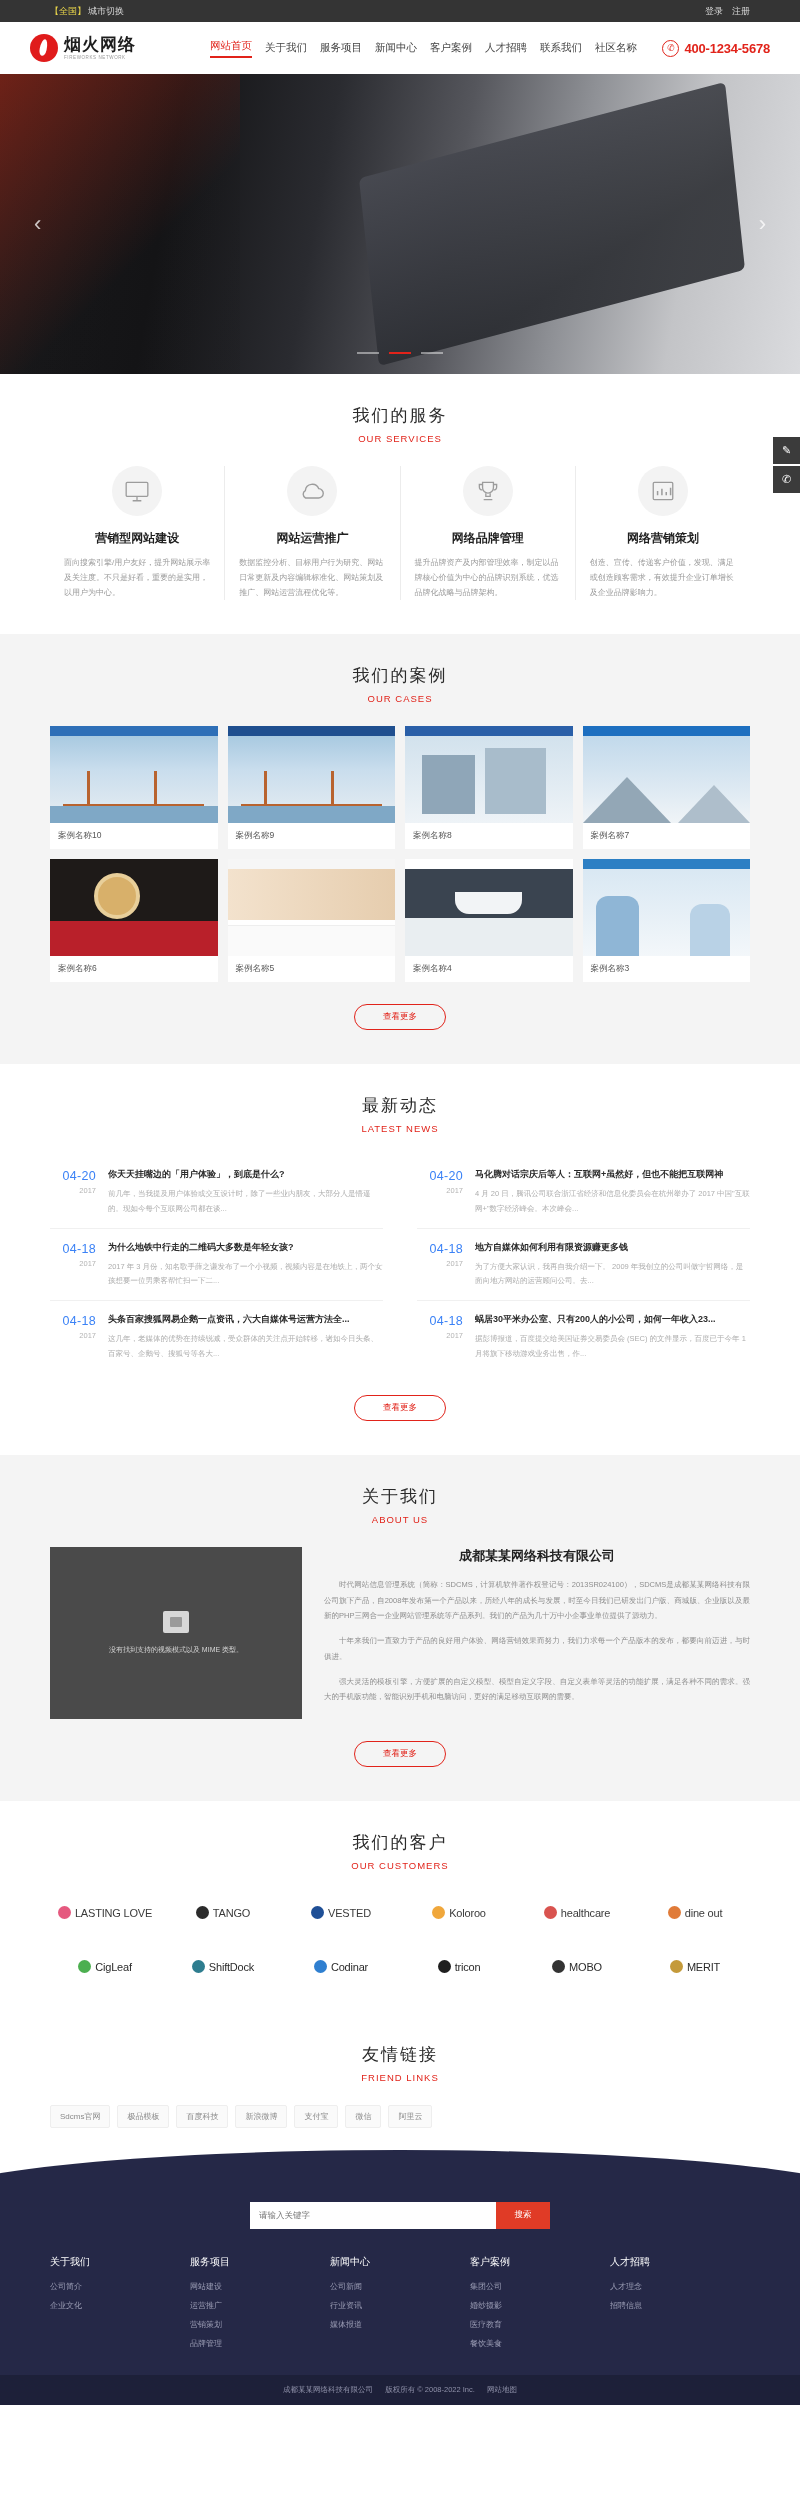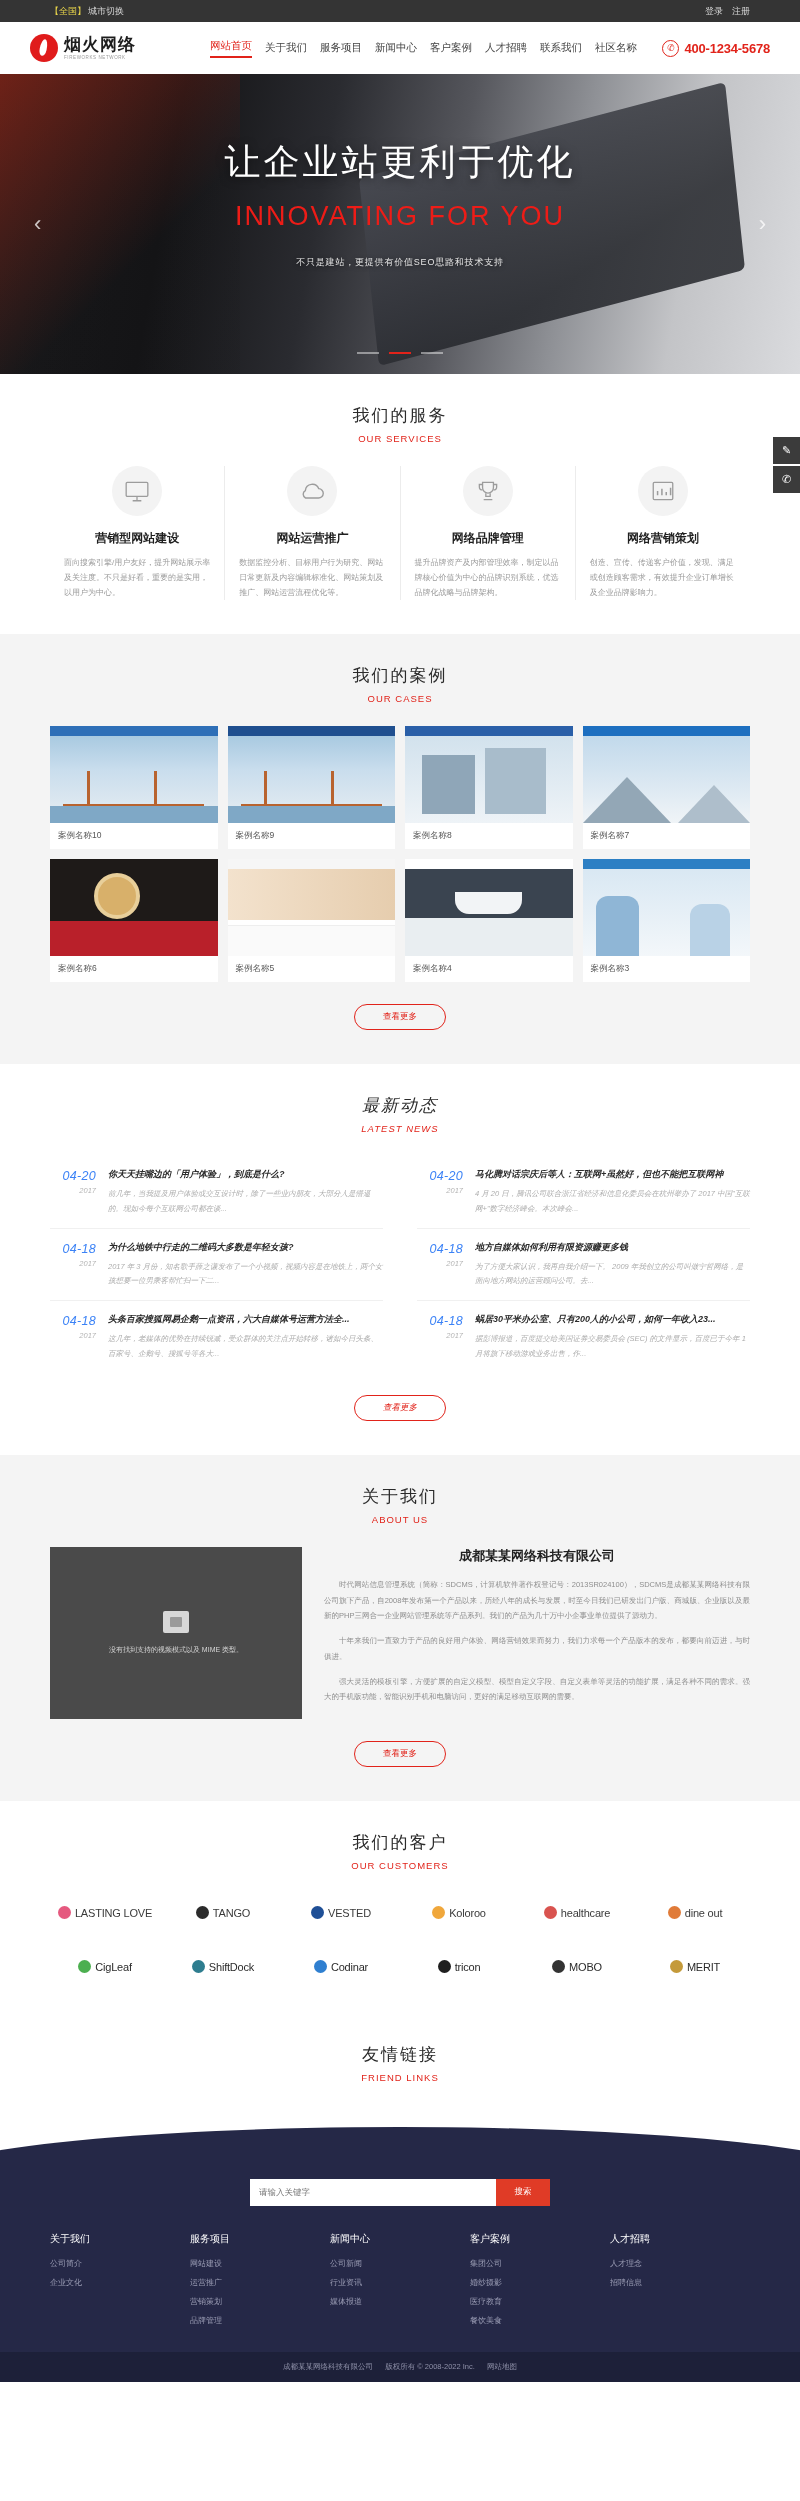--- a/index.html
+++ b/index.html
@@ -114,21 +114,21 @@
     display: block; width: 92px; margin: 22px auto 0; text-align: center;
     font-size: 8.5px; color: #e1231a; border: 1px solid #e1231a;
     border-radius: 13px; padding: 6px 0; cursor: pointer; background: transparent;
   }
 
   
   .tn { position: absolute; inset: 0; }
   .tn-bar { position: absolute; left: 0; right: 0; top: 0; height: 10px; }
 
   
-  .news { background: #fff; padding-bottom: 34px; font-style: italic; }
+  .news { background: #fff; padding-bottom: 34px; }
   .news-cols { display: flex; gap: 34px; }
   .news-col { flex: 1; }
   .news-item { display: flex; gap: 12px; padding: 12px 0; border-bottom: 1px solid #f0f0f0; }
   .news-item:last-child { border-bottom: none; }
   .n-date { width: 46px; flex: 0 0 46px; text-align: right; padding-top: 1px; }
   .n-md { font-size: 12.5px; color: #3b82f6; letter-spacing: .3px; }
   .n-yr { font-size: 7.5px; color: #b4b4b4; margin-top: 3px; }
   .n-body { flex: 1; min-width: 0; }
   .n-ttl { font-size: 9px; font-weight: bold; color: #2b2b2b; white-space: nowrap; overflow: hidden; text-overflow: ellipsis; cursor: pointer; }
   .n-sum { font-size: 7.5px; color: #adadad; line-height: 1.9; margin-top: 6px; }
@@ -231,25 +231,20 @@
           <a href="#">社区名称</a>
         </div>
       <div class="phone">
         <span class="phone-ic">✆</span>
         <span class="phone-num">400-1234-5678</span>
       </div>
     </div>
   </div>
 
   <div class="banner">
-    <div class="banner-txt">
-      <div class="banner-h1">让企业站更利于优化</div>
-      <div class="banner-h2">INNOVATING FOR YOU</div>
-      <div class="banner-sub">不只是建站，更提供有价值SEO思路和技术支持</div>
-    </div>
     <div class="ban-arrow l">‹</div>
     <div class="ban-arrow r">›</div>
     <div class="dots">
       <i></i>
       <i class="on"></i>
       <i></i>
     </div>
   </div>
 
   <div class="services">
@@ -556,20 +551,31 @@
           </div>
         </div>
       </div>
   </div>
 
   <div class="flinks">
     <div class="sec-head">
       <div class="sec-cn">友情链接</div>
       <div class="sec-en">FRIEND LINKS</div>
     </div>
+    <div class="wrap">
+        <div class="flink-row" id="flink-row">
+          <span class="flink">Sdcms官网</span>
+          <span class="flink">极品模板</span>
+          <span class="flink">百度科技</span>
+          <span class="flink">新浪微博</span>
+          <span class="flink">支付宝</span>
+          <span class="flink">微信</span>
+          <span class="flink">阿里云</span>
+        </div>
+      </div>
   </div>
 
   <div class="footer-wave"></div>
   <div class="footer">
     <div class="search-box">
       <input type="text" id="footer-search-input" placeholder="请输入关键字" style="">
       <button>搜索</button>
     </div>
     <div class="wrap">
         <div class="fcols" id="fcols">

